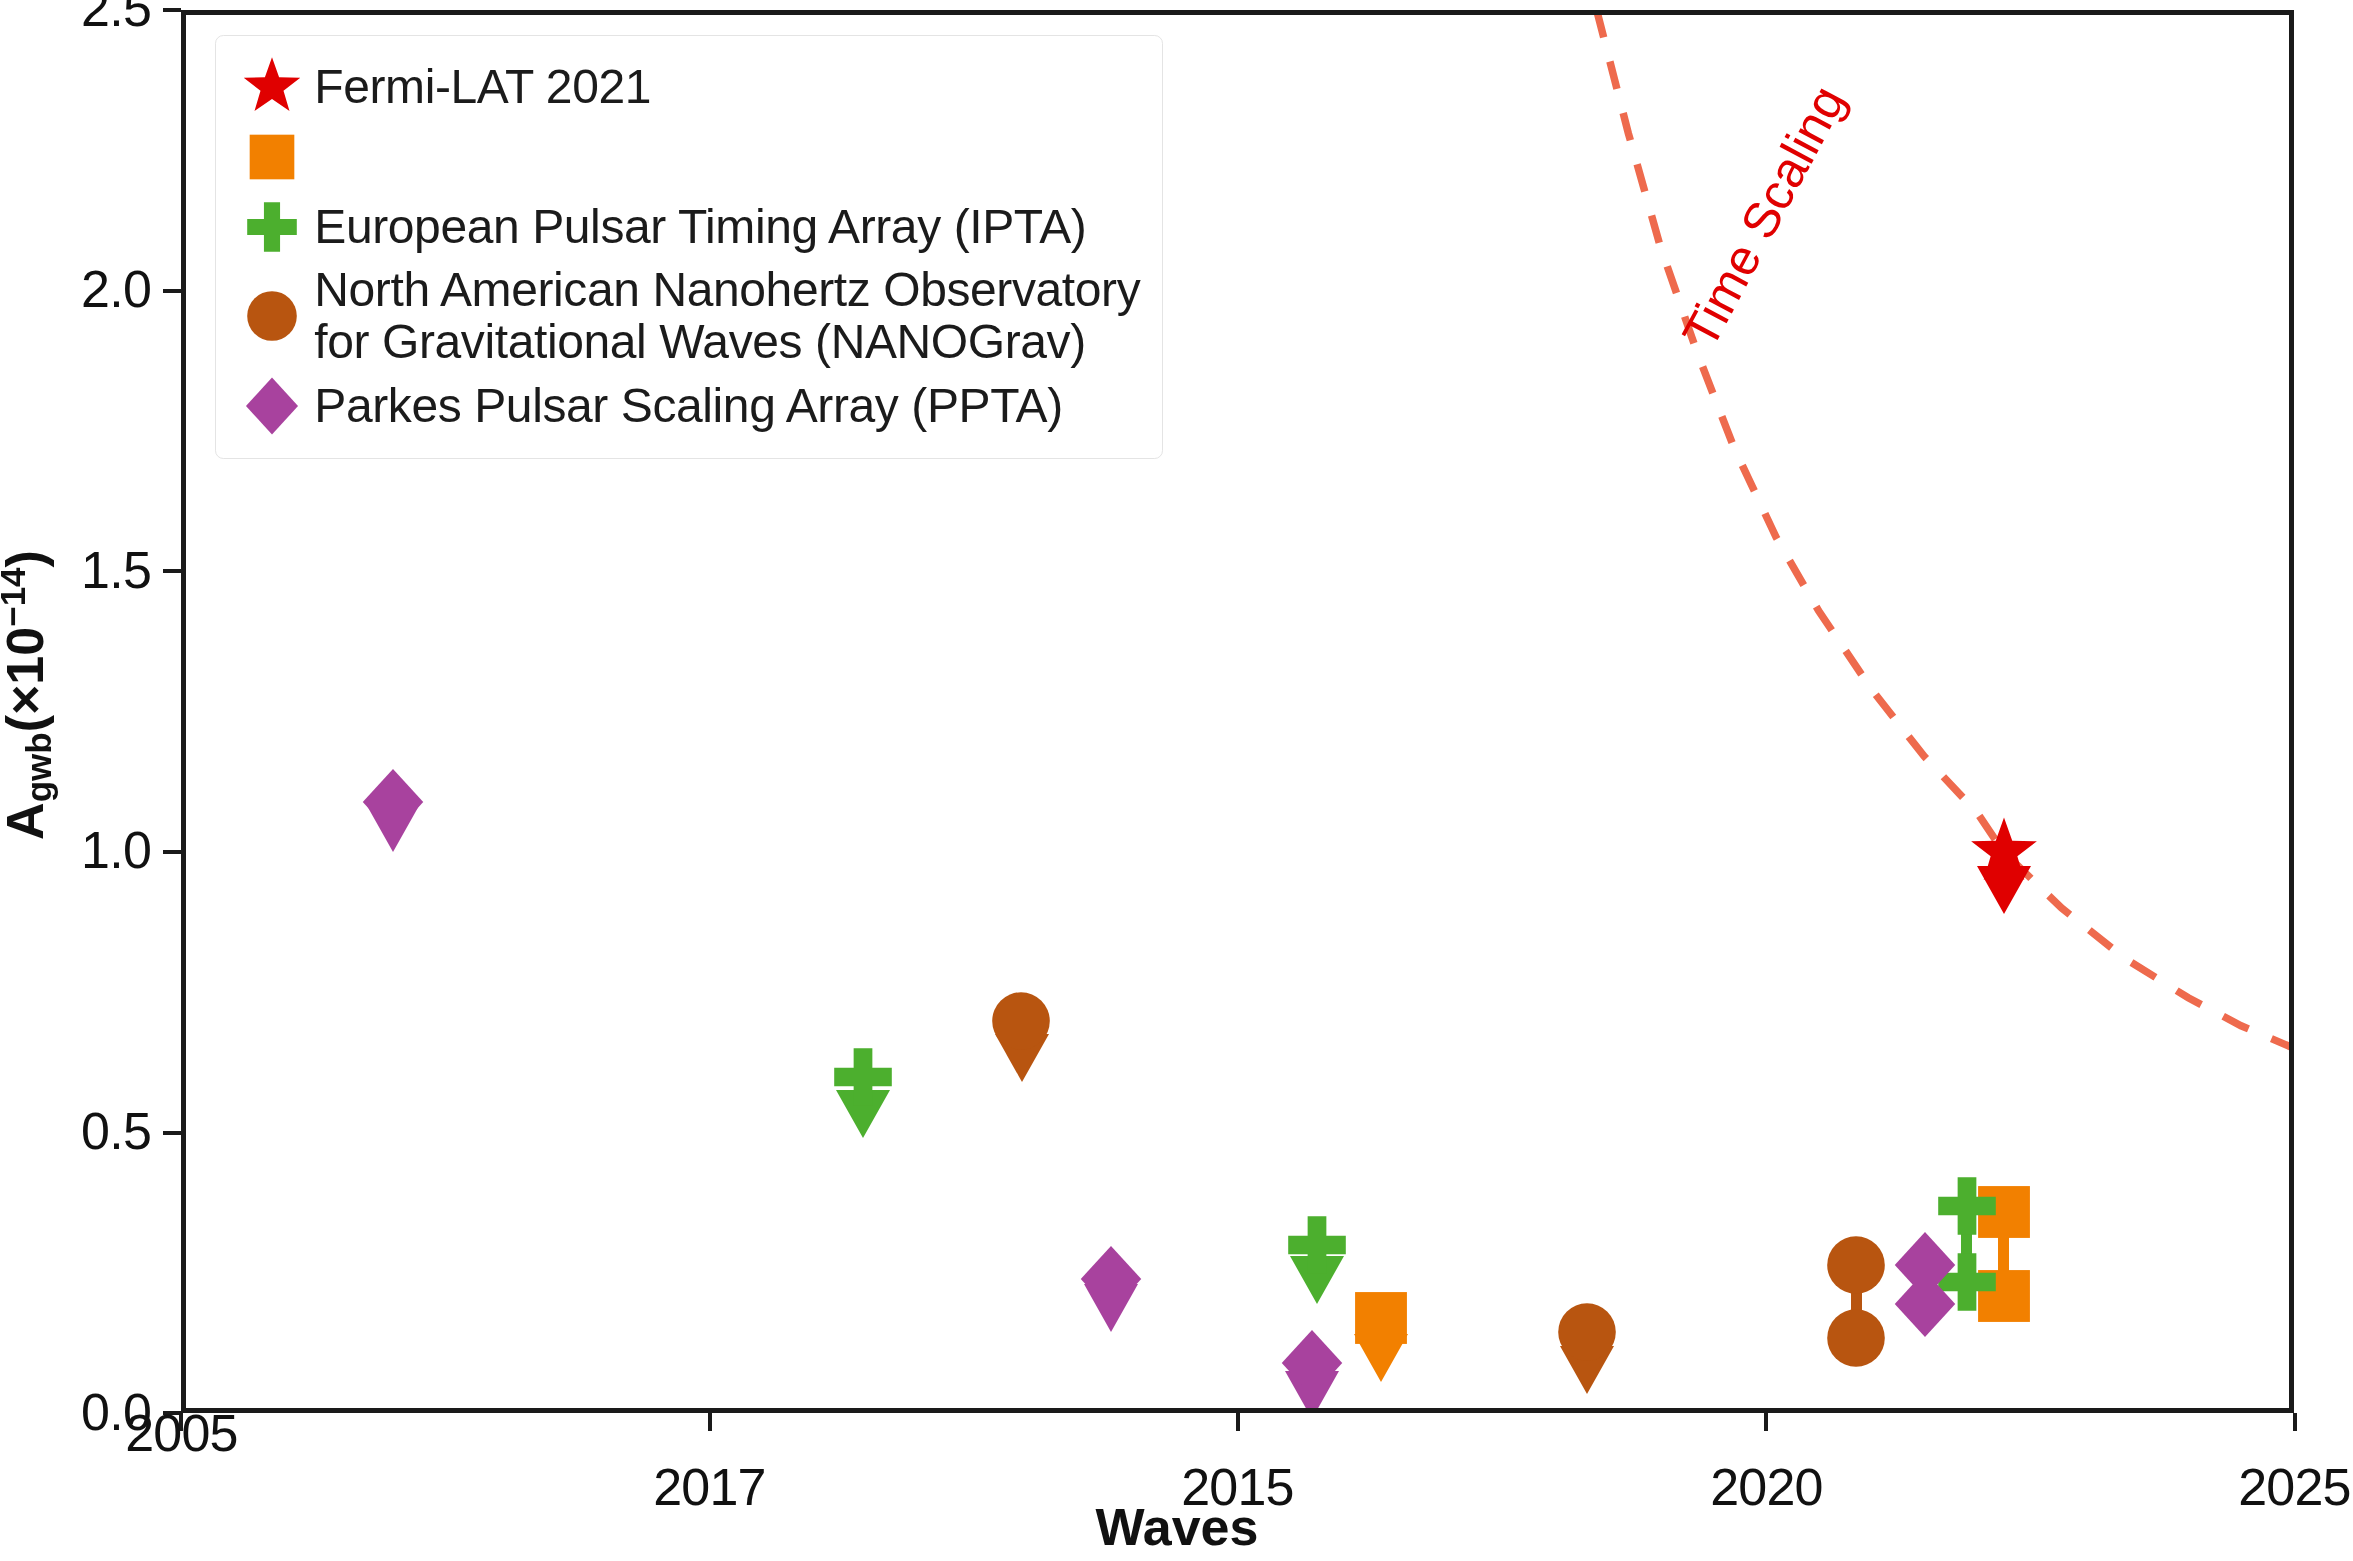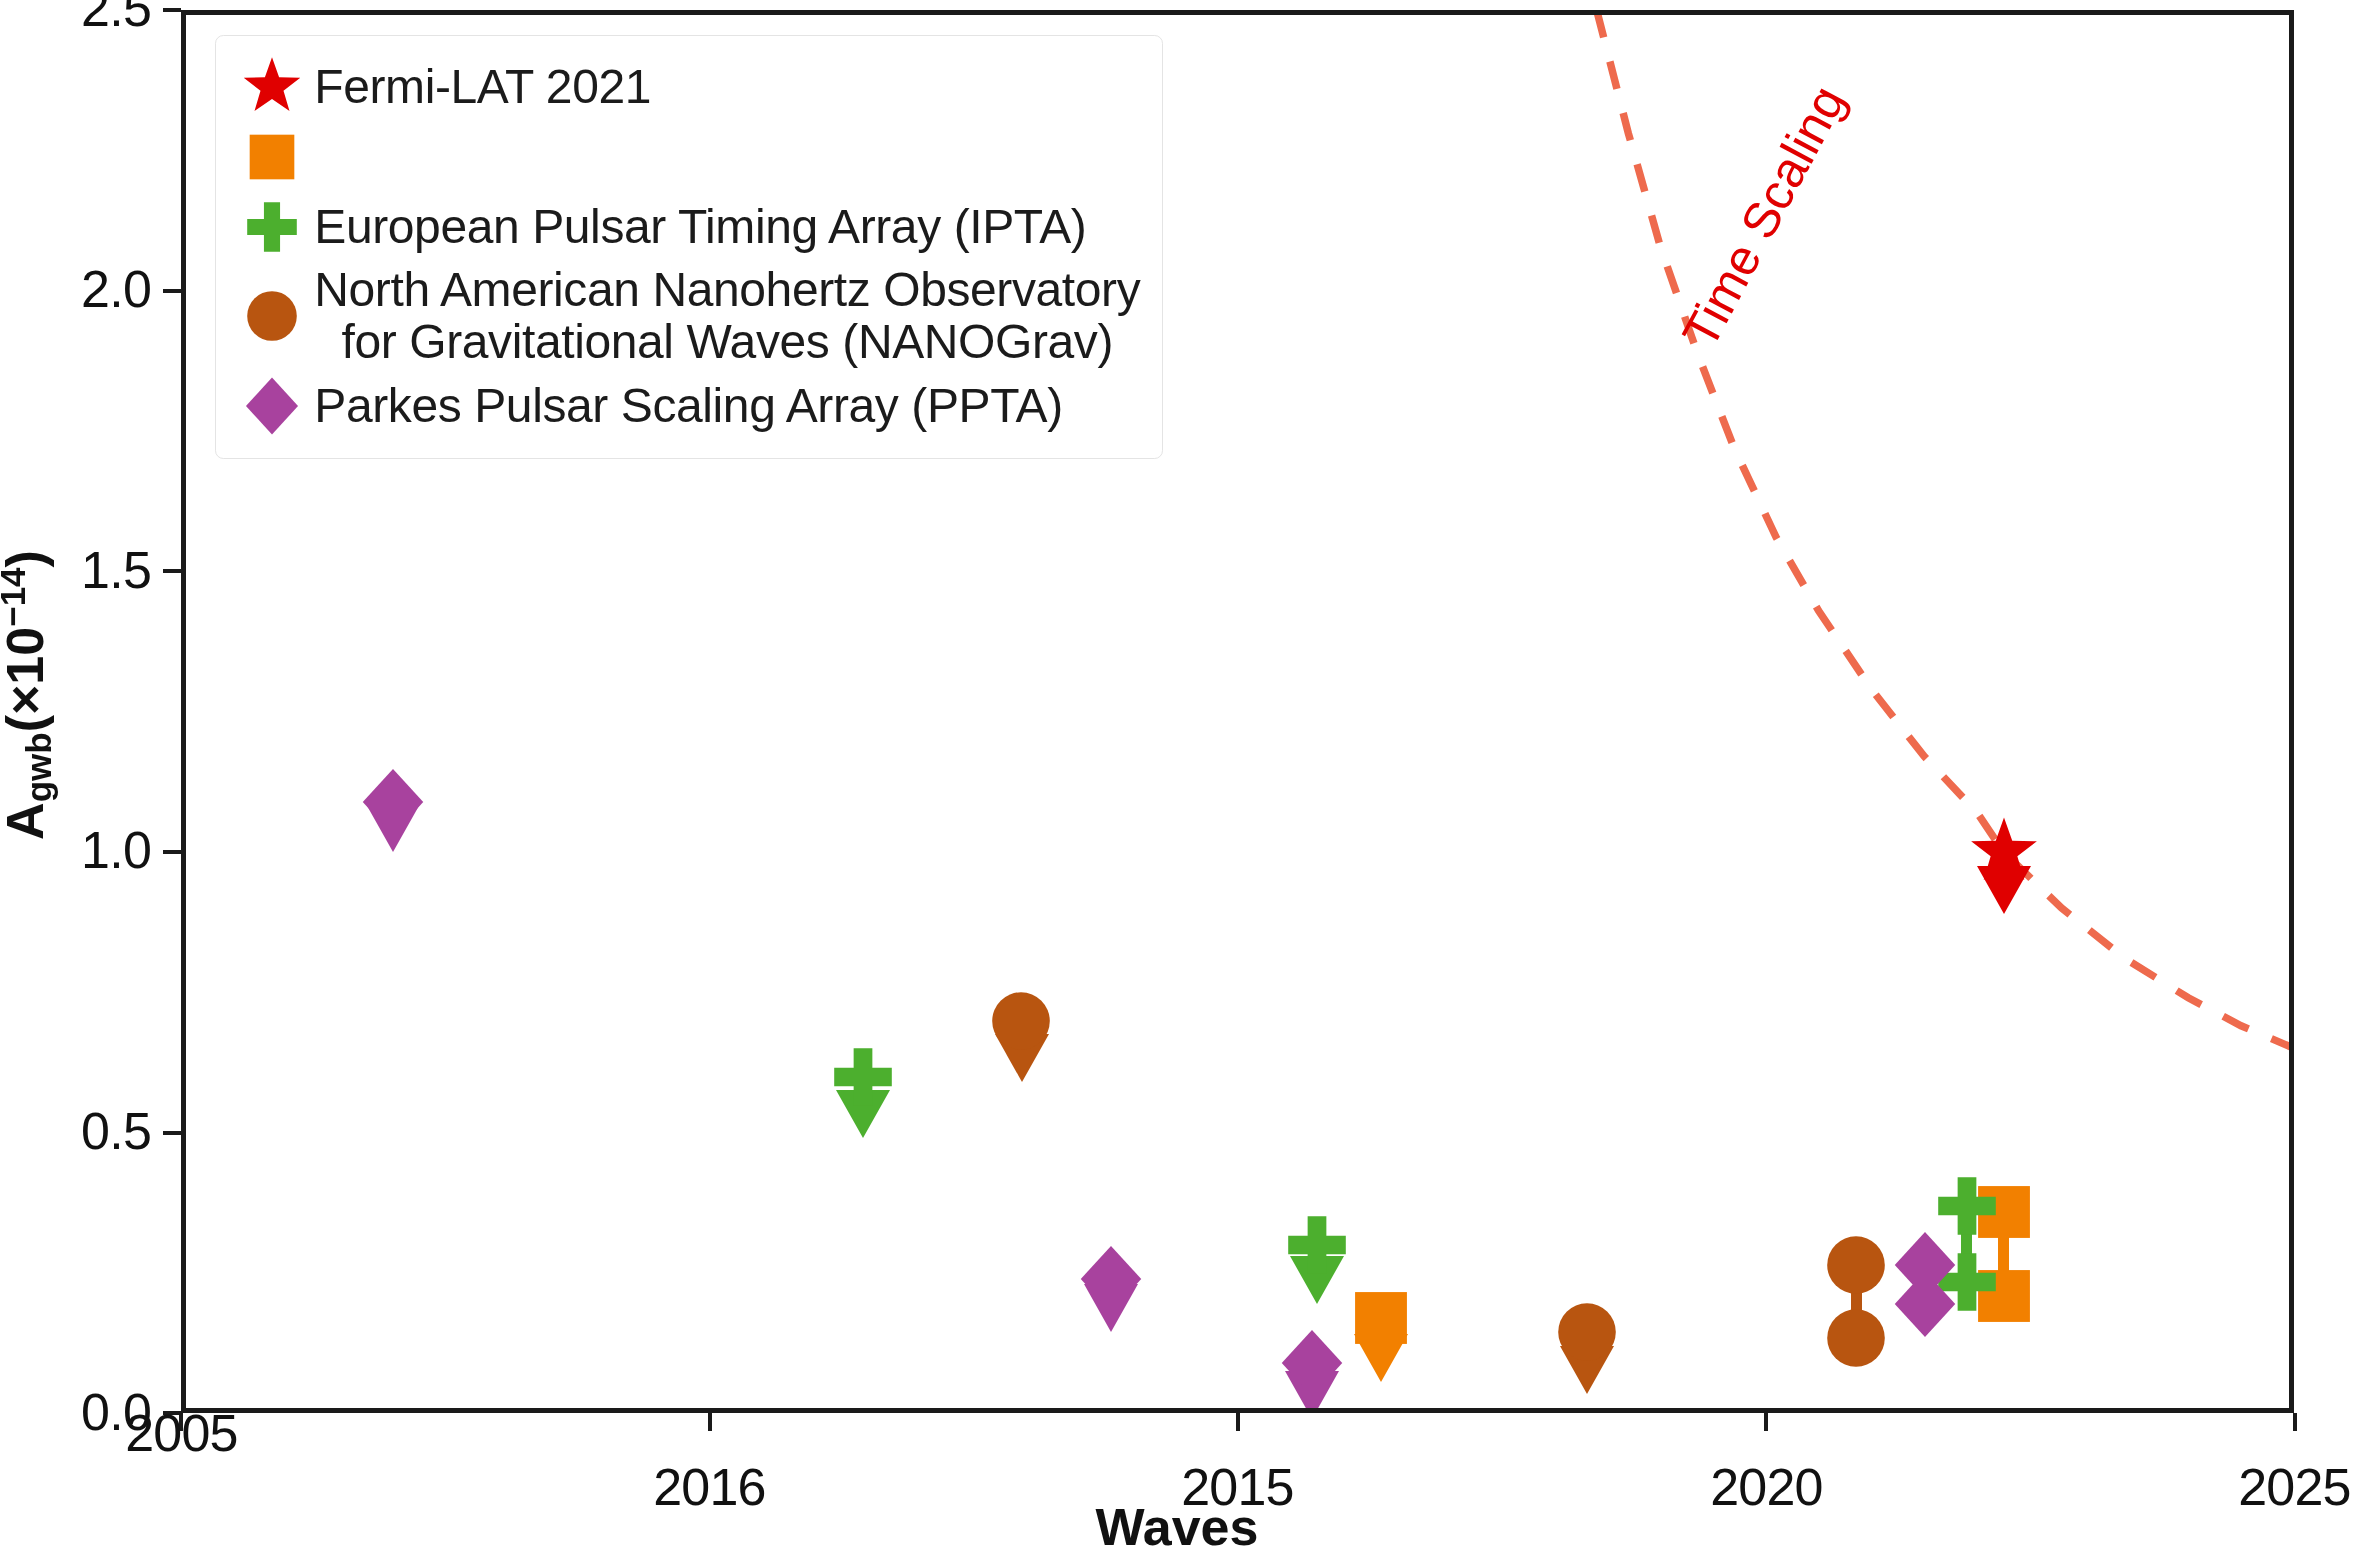--- a/index.html
+++ b/index.html
@@ -40,21 +40,21 @@
 
   
   #legend{
     position:absolute;left:215px;top:35px;
     background:#fff;border:1.7px solid #e4e4e4;border-radius:8.3px;
     padding:13.3px 21.6px 15px 18.3px;
     box-sizing:border-box;
   }
   .legend-row{display:flex;align-items:center;margin:5px 0;}
   .legend-marker{width:80px;min-width:80px;height:65px;position:relative;}
-  .legend-text{font-size:48px;color:#1b1b1b;line-height:1.08;white-space:pre-line;letter-spacing:-0.4px;text-align:center;}
+  .legend-text{font-size:48px;color:#1b1b1b;line-height:1.08;white-space:pre-line;letter-spacing:-0.4px;}
   .bar{position:absolute;}       
   .arrowhead{position:absolute;width:0;height:0;}
 
   #timescale-label{
     position:absolute;color:#E00000;font-size:50px;white-space:nowrap;
     transform-origin:left top;
   }
 </style>
 </head>
 <body>
@@ -155,21 +155,21 @@
       <div class="ytick-label" style="left: -98px; top: 540px;">1.5</div>
       <div class="ytick" style="position: absolute; left: 163px; top: 289px;"></div>
       <div class="ytick-label" style="left: -98px; top: 259px;">2.0</div>
       <div class="ytick" style="position: absolute; left: 163px; top: 8px;"></div>
       <div class="ytick-label" style="left: -98px; top: -21.6px;">2.5</div>
     </div>
   <div id="xticks-layer">
       <div class="xtick" style="position: absolute; left: 179px; top: 1413px;"></div>
       <div class="xtick-label" style="left: 57px; top: 1403px;">2005</div>
       <div class="xtick" style="position: absolute; left: 708px; top: 1413px;"></div>
-      <div class="xtick-label" style="left: 585px; top: 1457px;">2016</div>
+      <div class="xtick-label" style="left: 585px; top: 1457px;">2017</div>
       <div class="xtick" style="position: absolute; left: 1236px; top: 1413px;"></div>
       <div class="xtick-label" style="left: 1113px; top: 1457px;">2015</div>
       <div class="xtick" style="position: absolute; left: 1764px; top: 1413px;"></div>
       <div class="xtick-label" style="left: 1642px; top: 1457px;">2020</div>
       <div class="xtick" style="position: absolute; left: 2293px; top: 1413px;"></div>
       <div class="xtick-label" style="left: 2170px; top: 1457px;">2025</div>
     </div>
 
   <div id="xlabel">Waves</div>
 

